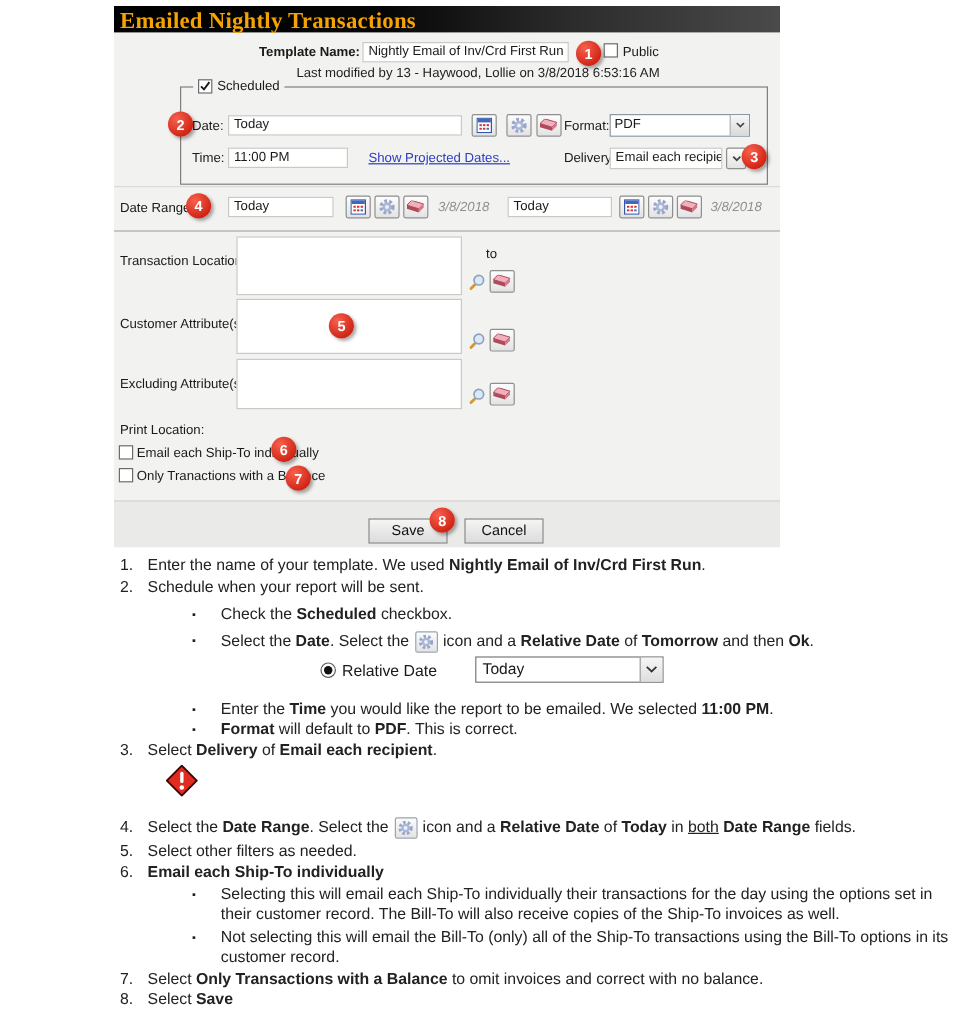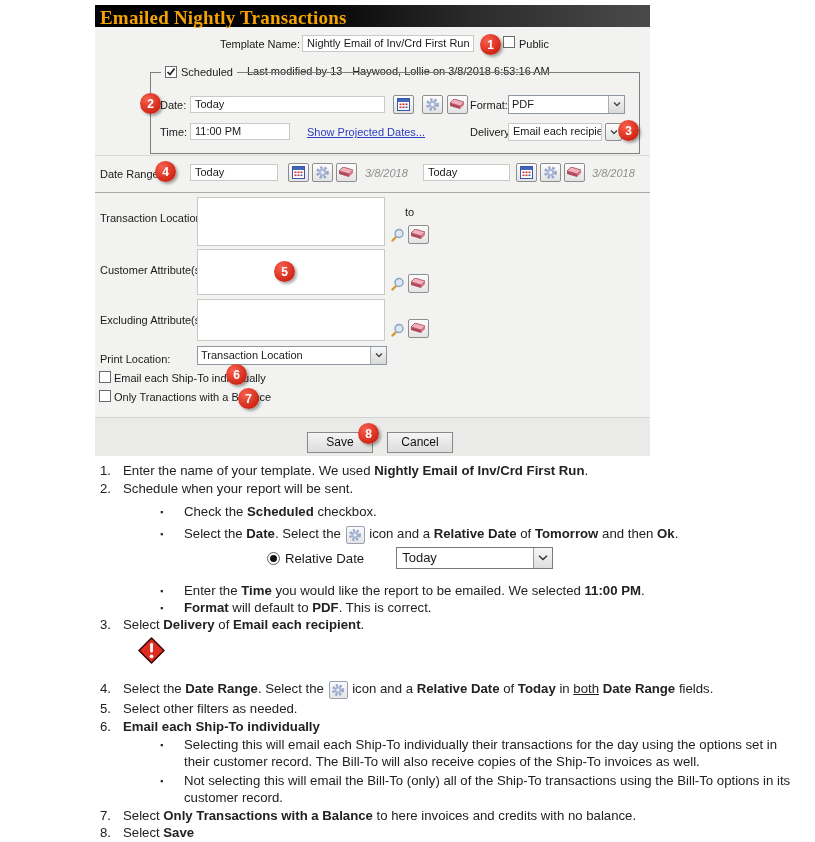--- a/index.html
+++ b/index.html
@@ -66,25 +66,25 @@
   .warn-text { max-width:533px; }
 </style>
 </head>
 <body>
 
 <div id="canvas">
 
   <div class="panel">
     <div class="titlebar">Emailed Nightly Transactions</div>
 
-    <div class="flab" style="left:105px; top:33px; width:100px; text-align:right;">Template Name:</div>
+    <div class="flab" style="left:105px; top:33px; width:100px; text-align:right;font-weight:bold;">Template Name:</div>
     <div class="tinput" style="left:207px; top:30px; width:172px; height:17px;">Nightly Email of Inv/Crd First Run</div>
     <div class="cb" style="left:408px; top:31px;"></div>
     <div class="flab" style="left:424px; top:33px;">Public</div>
-    <div class="flab" style="left:152px; top:60px; color:#222;">Last modified by 13 - Haywood, Lollie on  3/8/2018 6:53:16 AM</div>
+    <div class="flab" style="left:152px; top:50px; color:#222;">Last modified by 13 - Haywood, Lollie on  3/8/2018 6:53:16 AM</div>
 
     <div class="sched-box"></div>
     <div class="sched-legend">
       <span class="cb">
         <svg width="10" height="10" viewBox="0 0 10 10">
             <polyline points="1.5,5 4,7.5 8.5,1.5" fill="none" stroke="#1a1a1a" stroke-width="1.6"></polyline>
           </svg>
       </span>
       <span class="flab" style="position:static;">Scheduled</span>
     </div>
@@ -241,28 +241,20 @@
       </svg>
     <div class="ibtn" style="left:313px; top:314px;">
       <svg width="15" height="11" viewBox="0 0 15 11">
           <polygon points="4,0 14,3 10,7 0,4" fill="#f4aebc" stroke="#8b3a48" stroke-width="0.7"></polygon>
           <polygon points="0,4 10,7 10,10 0,7" fill="#b04a5a"></polygon>
           <polygon points="10,7 14,3 14,6 10,10" fill="#d87888"></polygon>
         </svg>
     </div>
 
     <div class="flab" style="left:5px; top:348px;">Print Location:</div>
-    <div class="combo" style="left:102px; top:341px; width:190px;">
-      <span class="val">Transaction Location</span>
-      <span class="arr">
-          <svg width="8" height="5" viewBox="0 0 8 5">
-            <polyline points="1,0.5 4,3.5 7,0.5" fill="none" stroke="#444" stroke-width="1.4"></polyline>
-          </svg>
-        </span>
-    </div>
 
     <div class="cb" style="left:4px; top:366px;"></div>
     <div class="flab" style="left:19px; top:367px;">Email each Ship-To individually</div>
     <div class="cb" style="left:4px; top:385px;"></div>
     <div class="flab" style="left:19px; top:386px;">Only Tranactions with a Balance</div>
 
     <div class="footer">
       <div class="btn" style="left:212px; top:14px;">Save</div>
       <div class="btn" style="left:292px; top:14px;">Cancel</div>
     </div>
@@ -369,21 +361,21 @@
     <span class="itext">Selecting this will email each Ship-To individually their transactions for the day using the options set in their customer record. The Bill-To will also receive copies of the Ship-To invoices as well.</span>
   </div>
 
   <div class="item" style="left:160px; top:773px; width:632px;">
     <span class="bul">▪</span>
     <span class="itext">Not selecting this will email the Bill-To (only) all of the Ship-To transactions using the Bill-To options in its customer record.</span>
   </div>
 
   <div class="item" style="left:100px; top:808px; width:690px;">
     <span class="inum">7.</span>
-    <span class="itext"><span>Select </span><b>Only Transactions with a Balance</b><span> to here invoices and credits with no balance.</span></span>
+    <span class="itext"><span>Select </span><b>Only Transactions with a Balance</b><span> to omit invoices and correct with no balance.</span></span>
   </div>
 
   <div class="item" style="left:100px; top:825px; width:690px;">
     <span class="inum">8.</span>
     <span class="itext"><span>Select </span><b>Save</b></span>
   </div>
 
 </div>
 
 </body></html>

